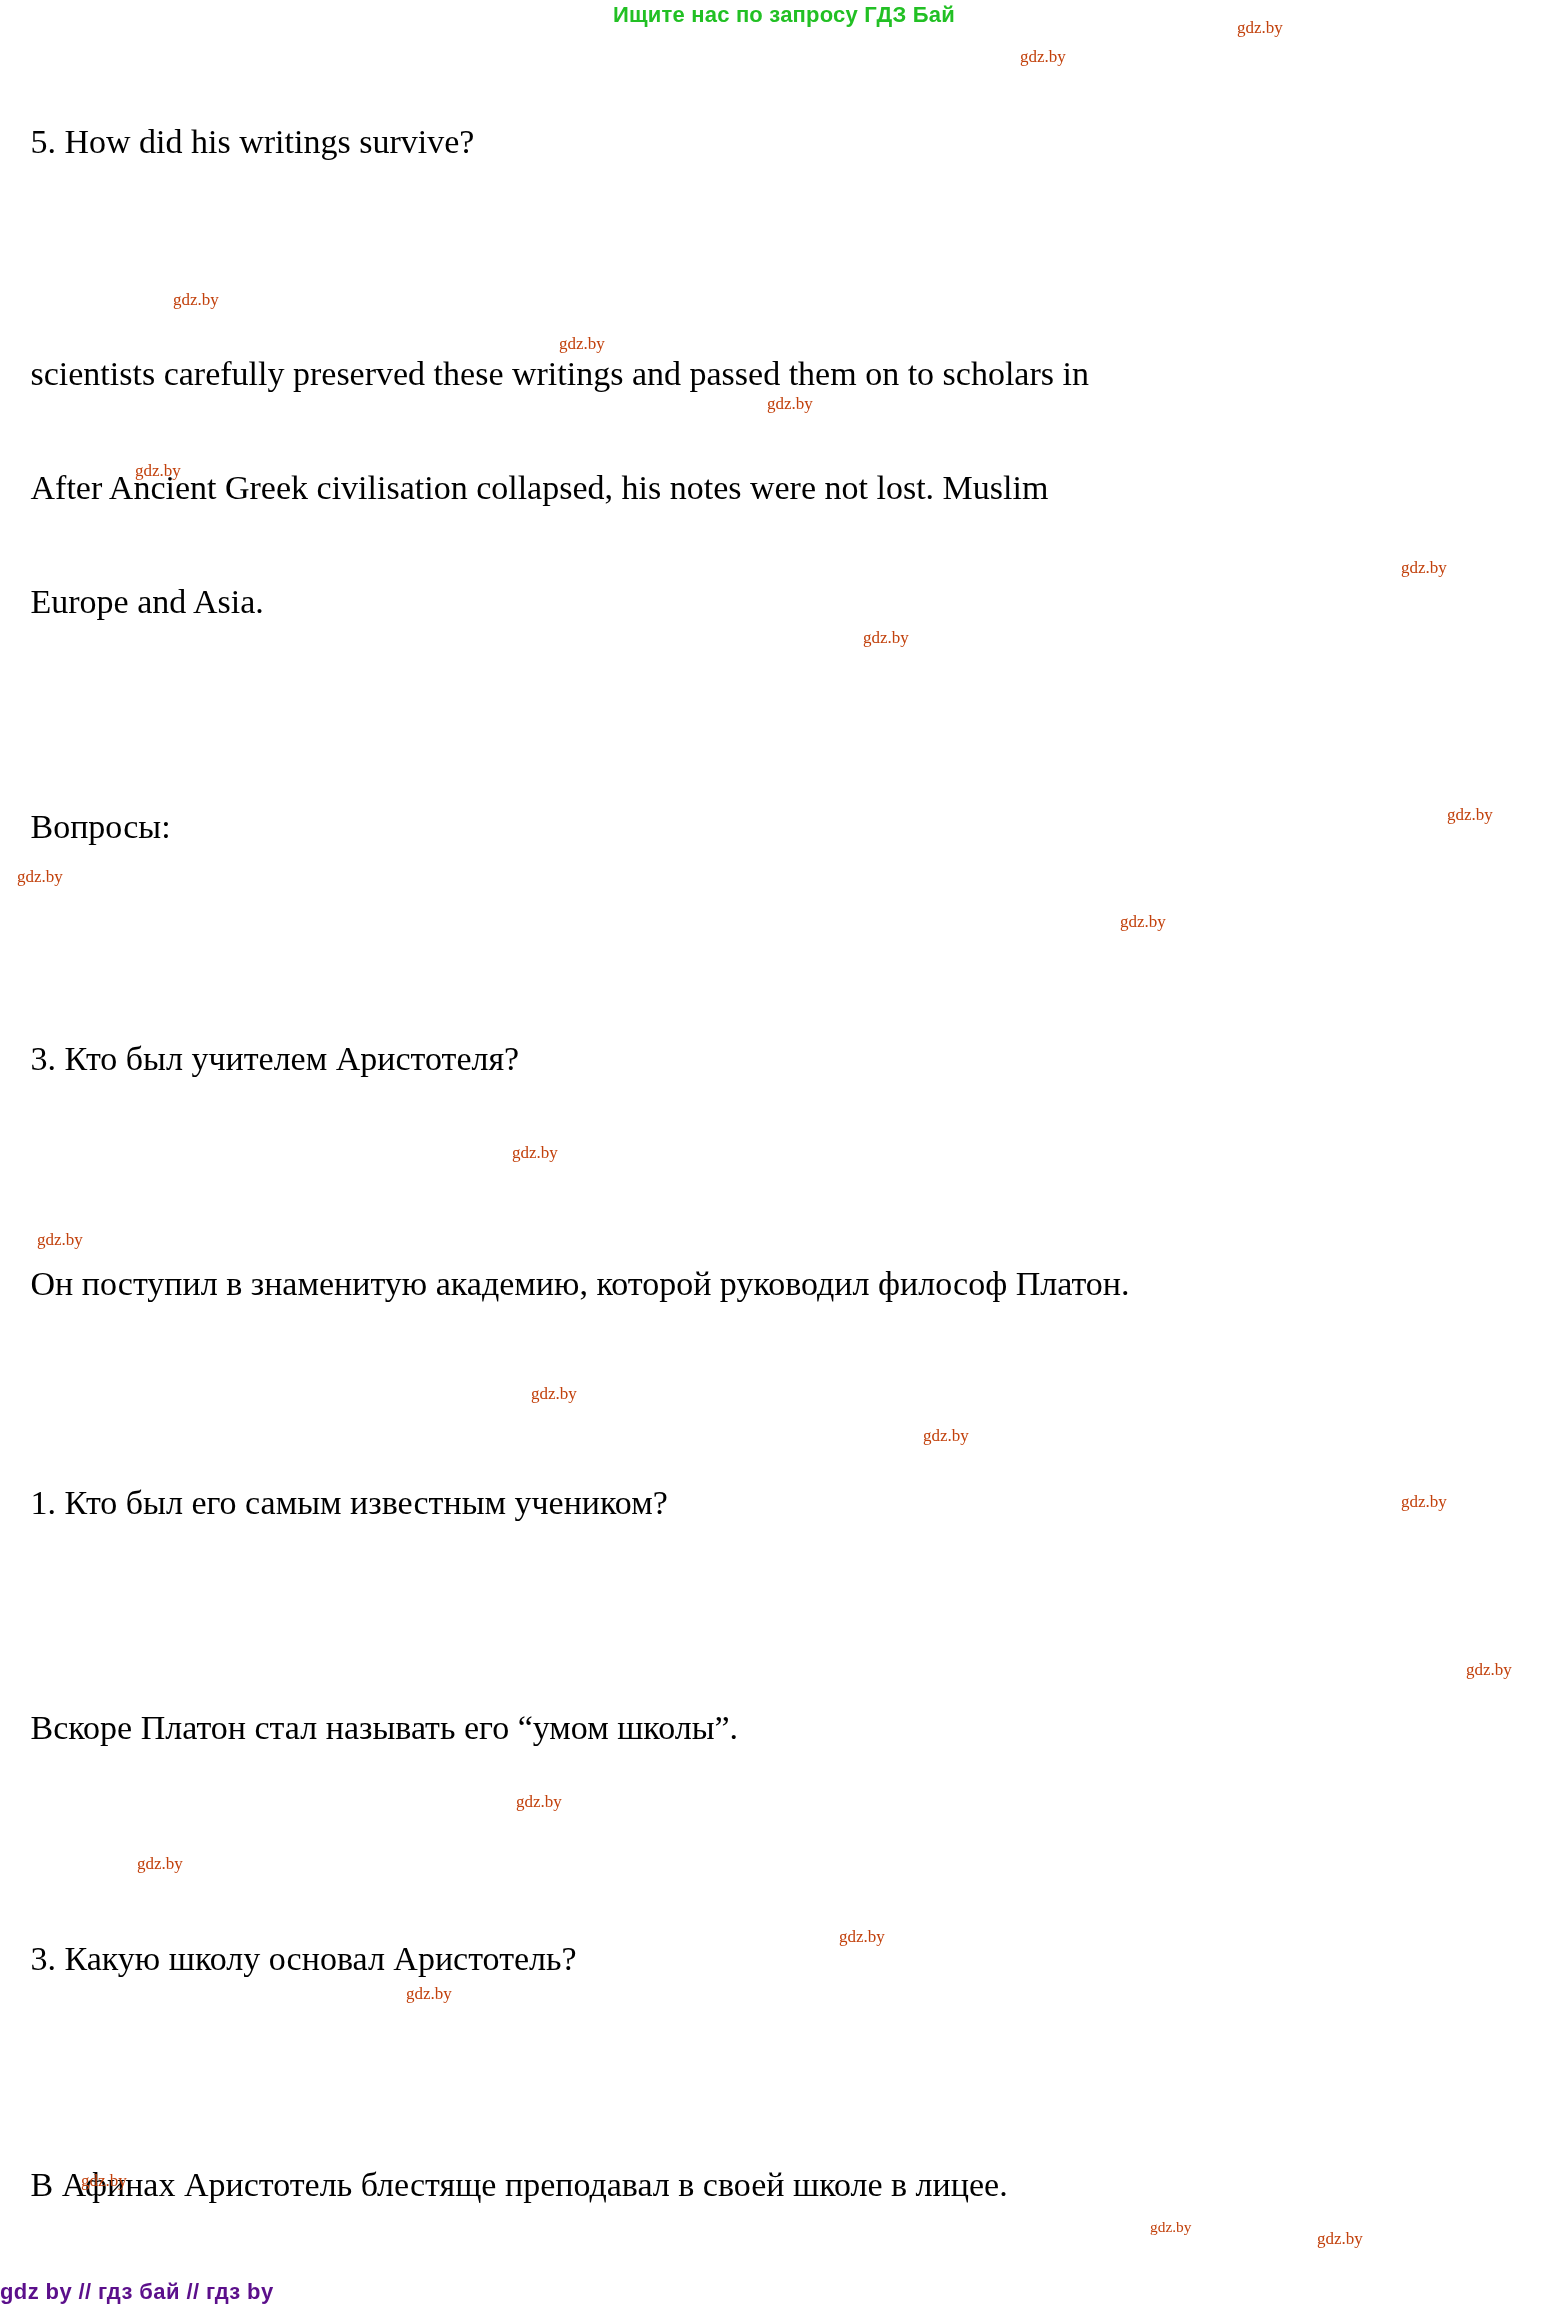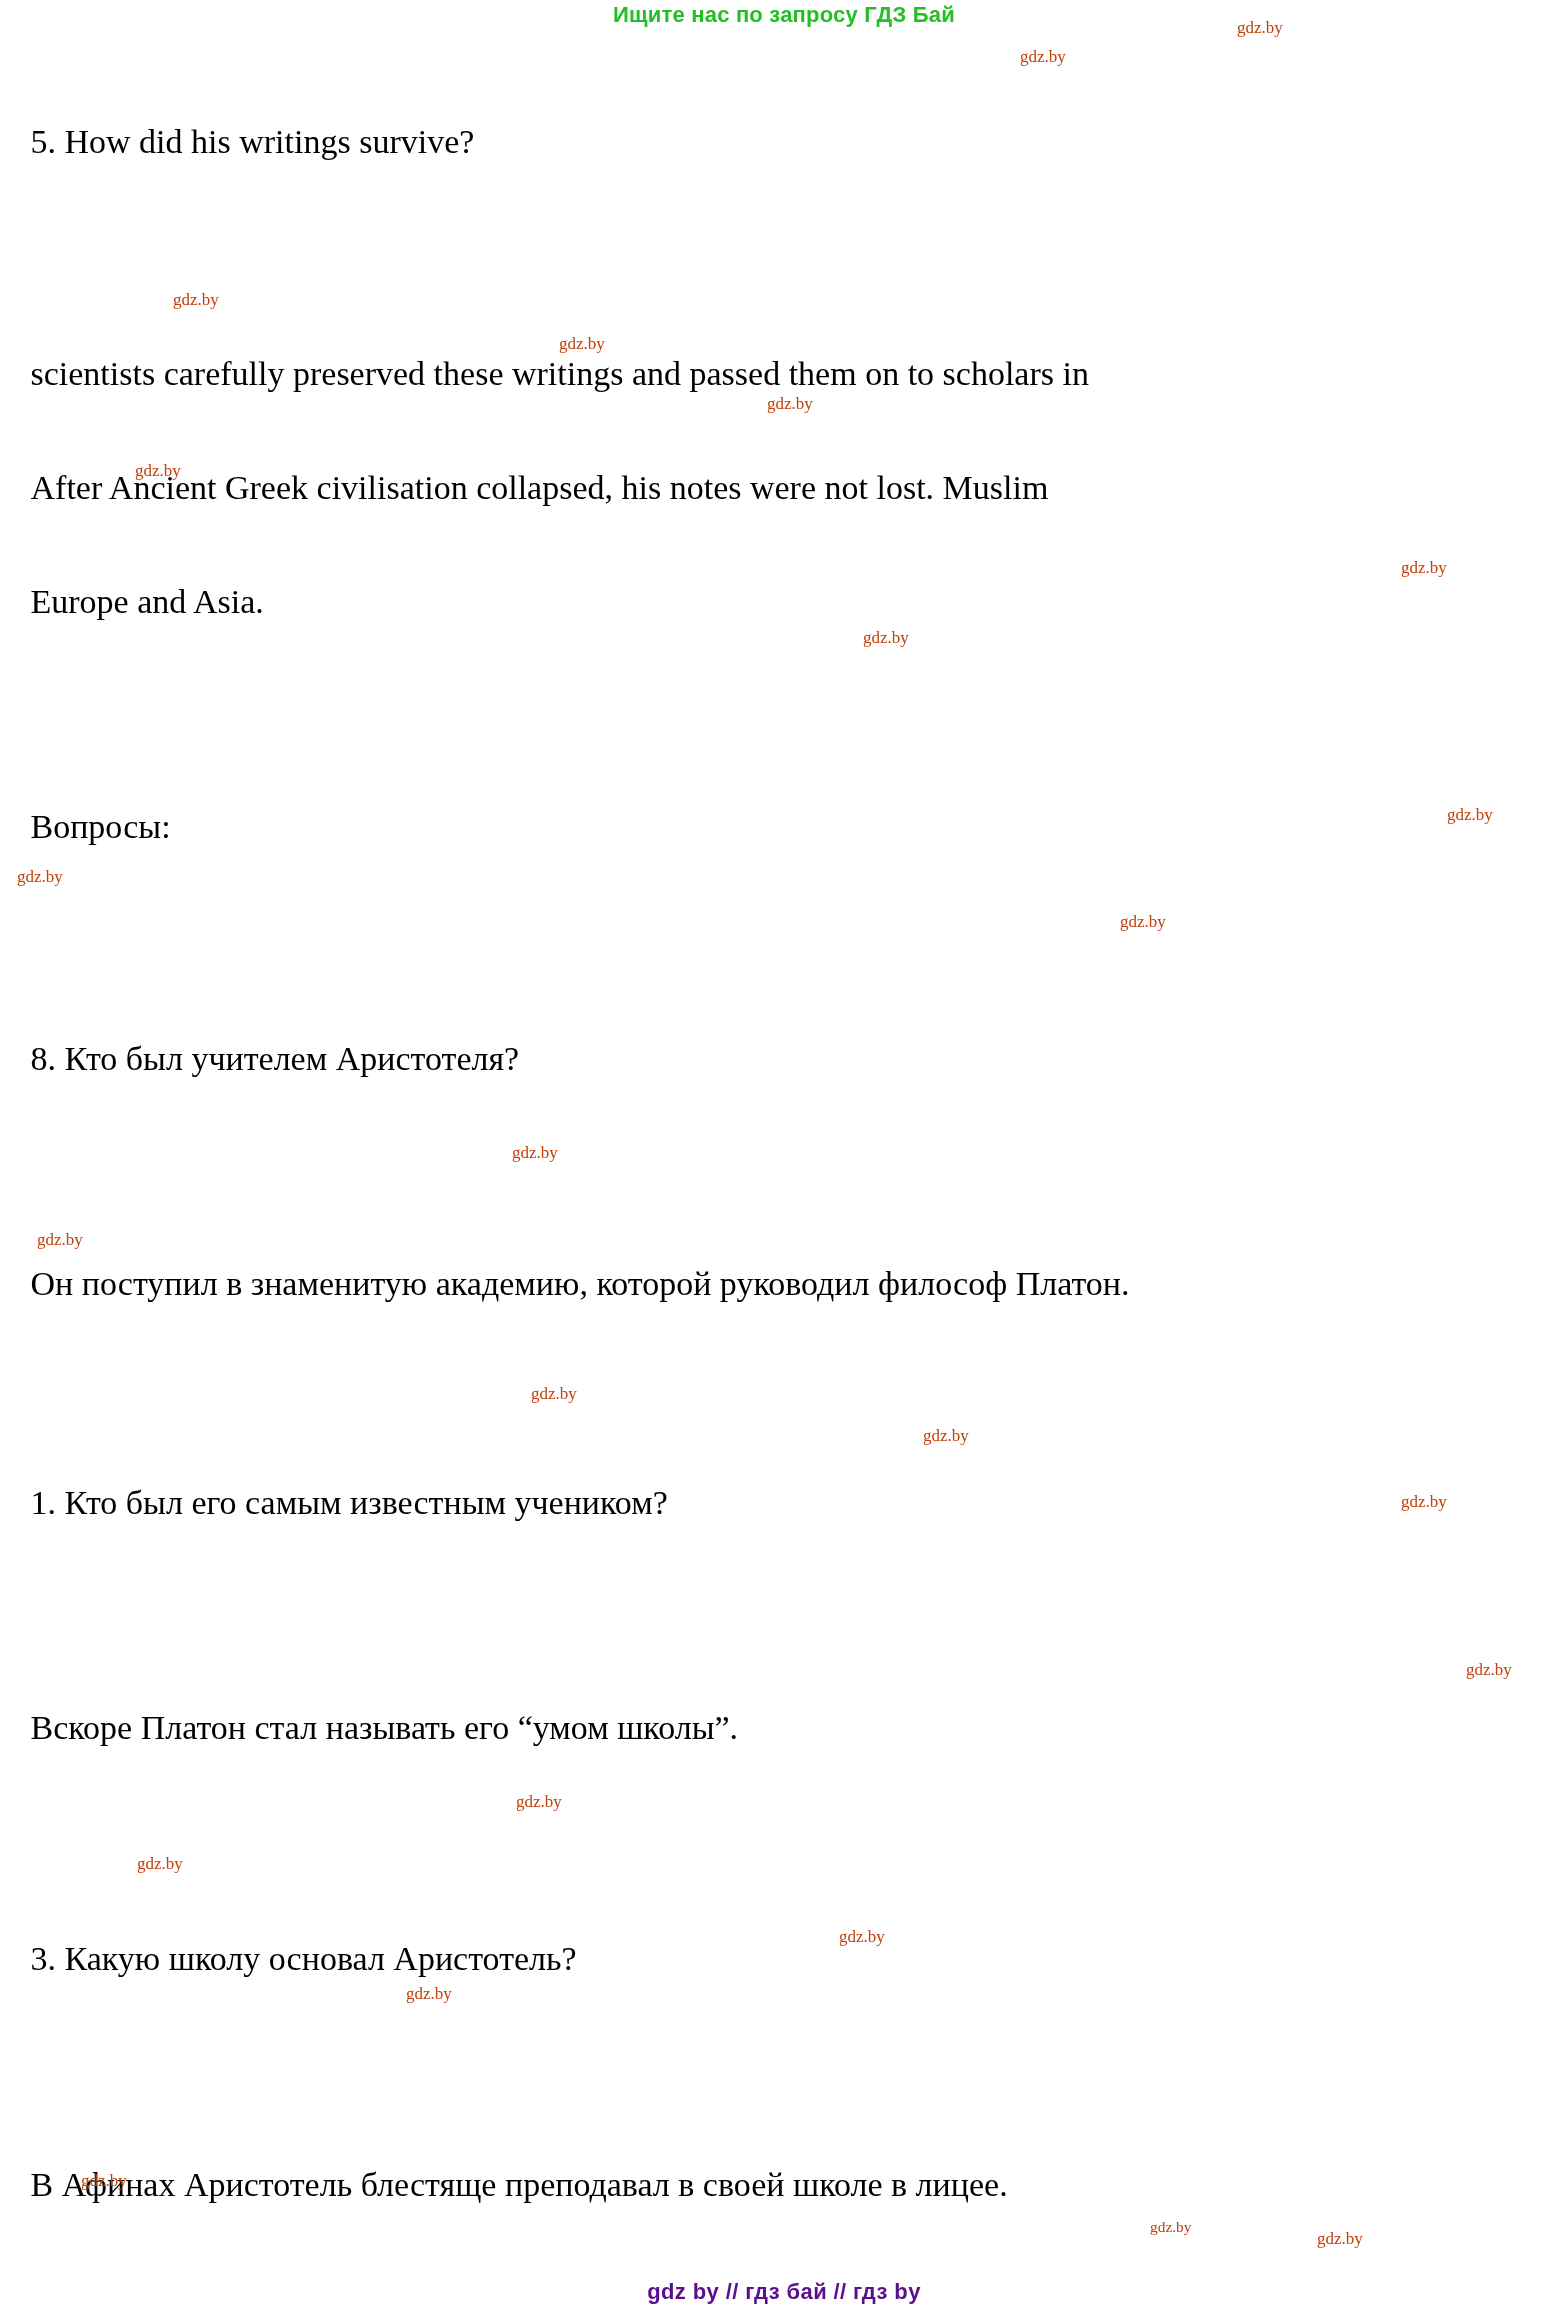--- a/index.html
+++ b/index.html
@@ -67,21 +67,20 @@
     line-height: 1;
   }
   .wm-sm { font-size: 15.4px; }
 
   
   .footer-links {
     position: absolute;
     left: 0;
     bottom: 14px;
     width: 100%;
-    text-align: center;
     font-family: "Liberation Sans", "DejaVu Sans", sans-serif;
     font-size: 22px;
     font-weight: 700;
     color: #5b0f8b;
     letter-spacing: 0.4px;
     white-space: nowrap;
   }
 </style>
 </head>
 <body>
@@ -103,21 +102,21 @@
       <span class="ln">Europe and Asia.</span>
     </p>
     <div class="gap-s"></div>
 
     <p class="para">
       <span class="ln">Вопросы:</span>
     </p>
     <div class="gap-m"></div>
 
     <p class="para">
-      <span class="ln">8. Кто был учителем Аристотеля?</span>
+      <span class="ln">3. Кто был учителем Аристотеля?</span>
     </p>
     <div class="gap-s"></div>
 
     <p class="para">
       <span class="ln">Он поступил в знаменитую академию, которой руководил философ Платон.</span>
     </p>
     <div class="gap-xs"></div>
 
     <p class="para">
       <span class="ln">1. Кто был его самым известным учеником?</span>

